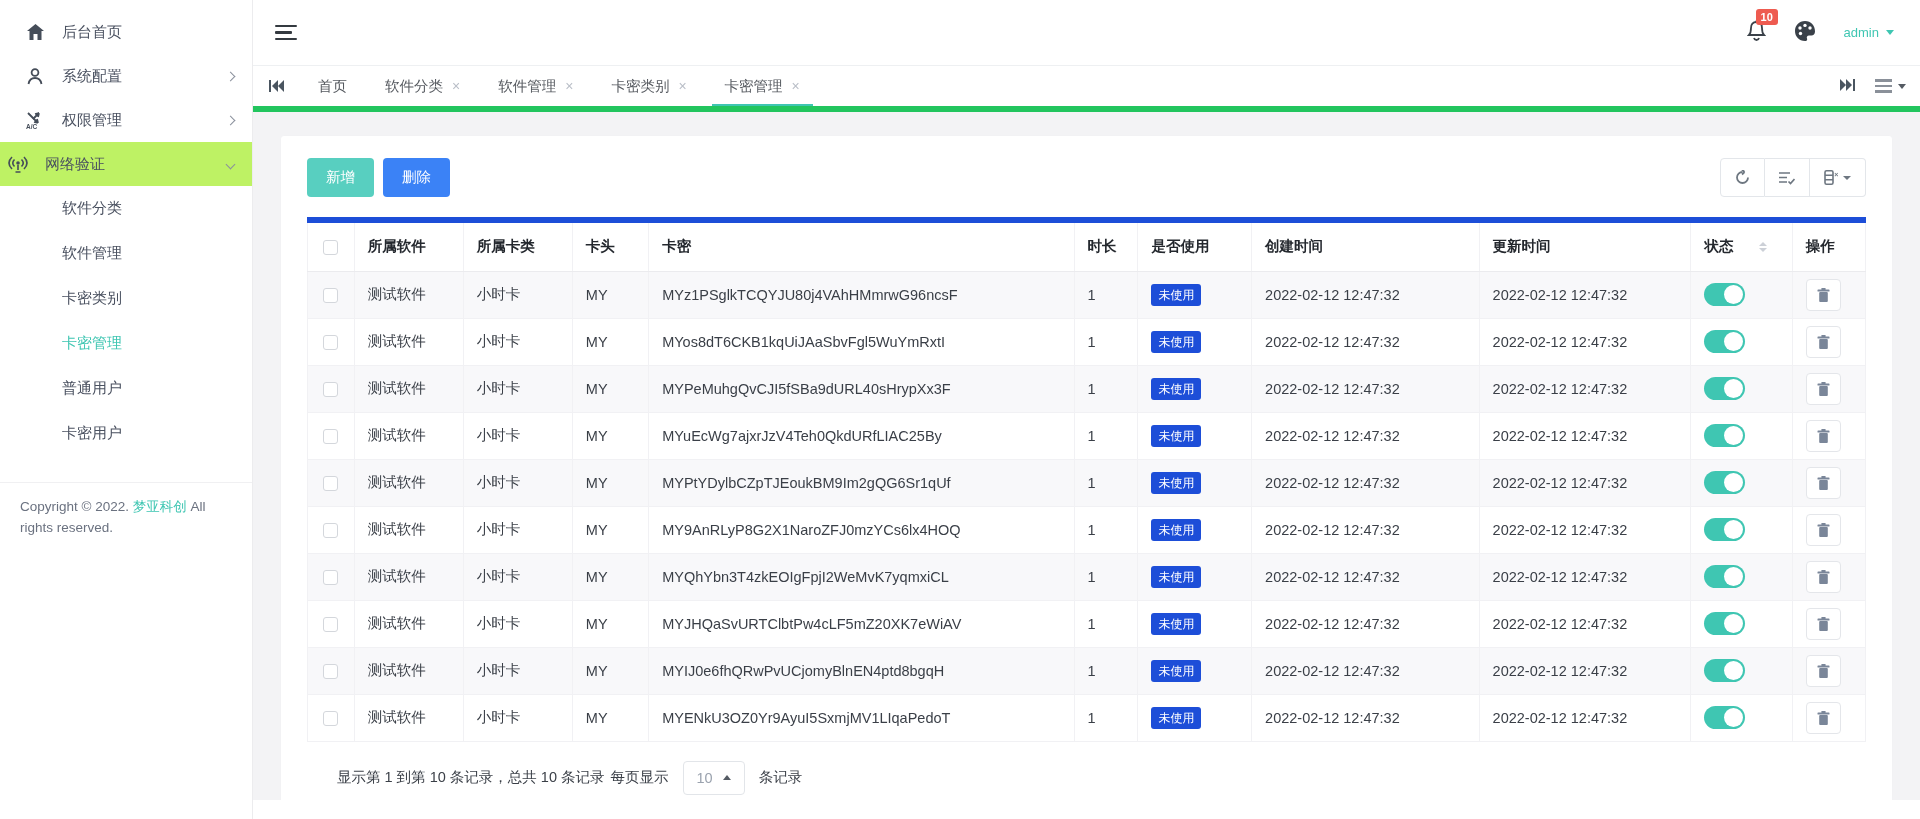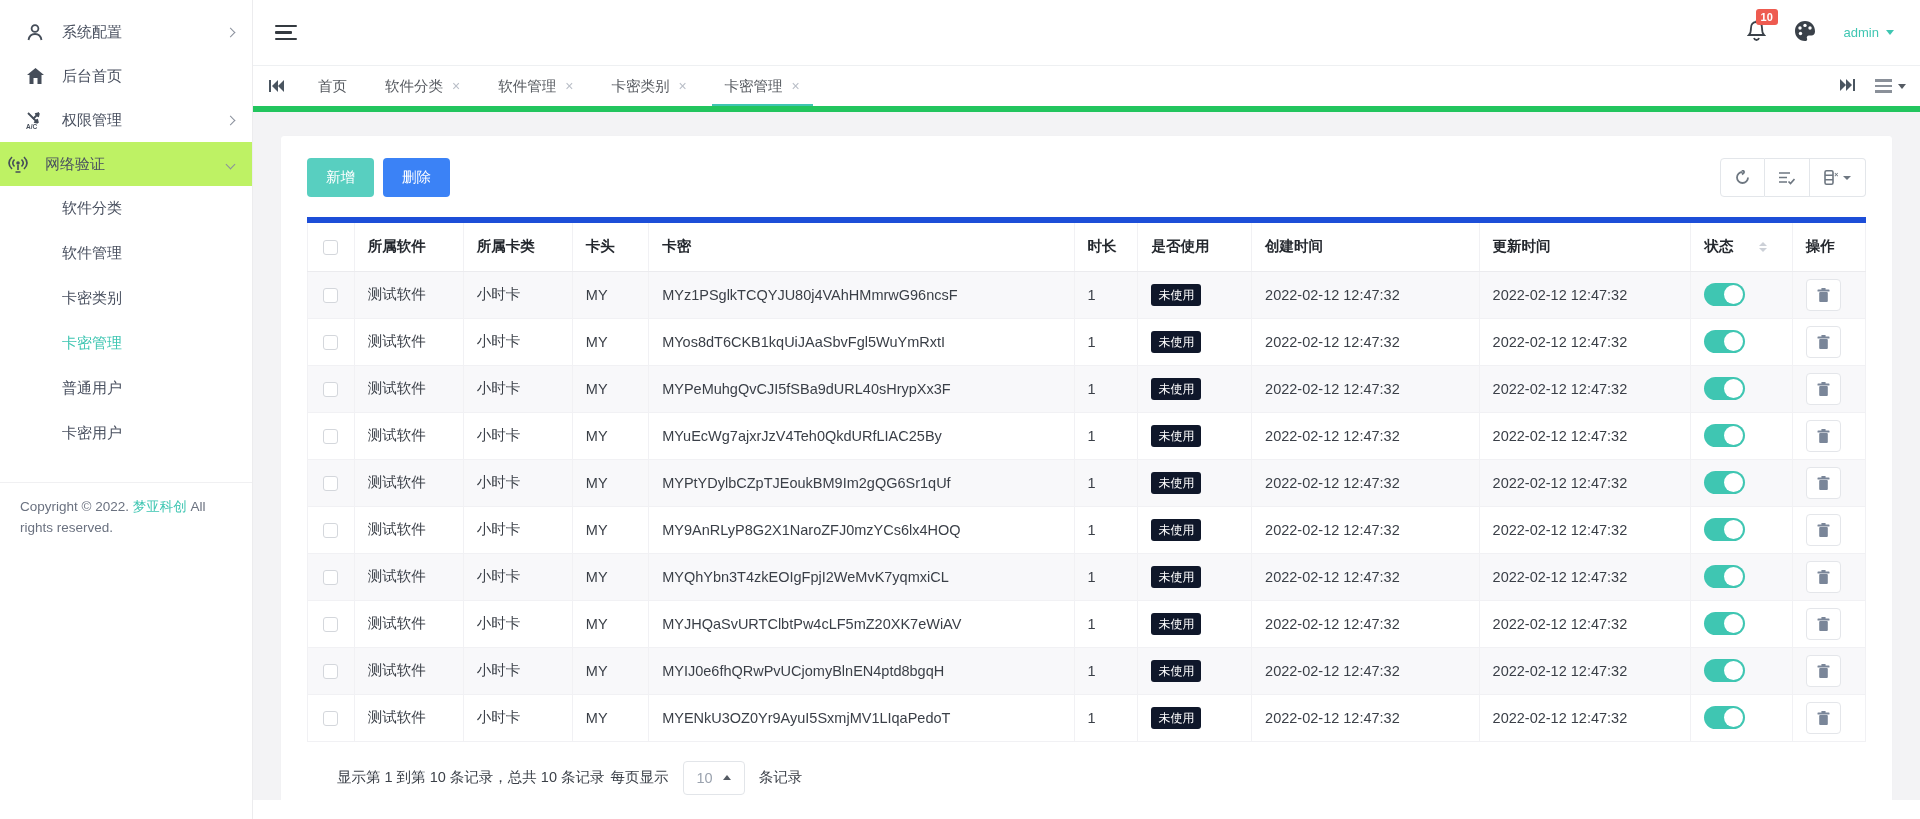--- a/index.html
+++ b/index.html
@@ -80,21 +80,21 @@
   th,td { border:1px solid #f1f1f4; padding:0 13px; text-align:left; overflow:hidden; white-space:nowrap; }
   th { height:51px; font-weight:bold; color:#24282e; border-top:6px solid #1d4ed8; border-bottom:1px solid #ebebee; }
   td { height:47px; color:#3a3f47; }
   tbody tr:nth-child(odd) { background:#f8f8fa; }
   .c-check { width:3%; text-align:center; padding:0 6px; }
   .c-soft { width:7%; } .c-type { width:7%; } .c-pre { width:4.9%; } .c-key { width:27.3%; }
   .c-dur { width:4.1%; } .c-used { width:7.3%; } .c-crt { width:14.6%; } .c-upd { width:13.6%; }
   .c-st { width:6.5%; } .c-op { width:4.7%; }
   .checkbox { display:inline-block; width:15px; height:15px; border:1px solid #d4d7dc; border-radius:3px;
     background:#fff; vertical-align:middle; cursor:pointer; }
-  .badge-used { background:#0f172a; color:#fff; font-size:12px; padding:4px 7px; border-radius:3px; }
+  .badge-used { background:#1d4ed8; color:#fff; font-size:12px; padding:4px 7px; border-radius:3px; }
   .sort { display:inline-flex; flex-direction:column; gap:2px; margin-left:26px; vertical-align:middle; cursor:pointer; }
   .sort i { width:0; height:0; border-left:4px solid transparent; border-right:4px solid transparent; }
   .sort .up { border-bottom:4.5px solid #ccd0d7; }
   .sort .dn { border-top:4.5px solid #ccd0d7; }
   .toggle { display:inline-block; width:41px; height:23px; background:#3fc6b2; border-radius:12px;
     position:relative; cursor:pointer; vertical-align:middle; }
   .toggle .knob { position:absolute; right:2px; top:2px; width:19px; height:19px; background:#fff; border-radius:50%; }
   .trash-btn { width:35px; height:32px; background:#fff; border:1px solid #e4e6ea; border-radius:4px;
     display:inline-flex; align-items:center; justify-content:center; cursor:pointer; }
 
@@ -109,35 +109,35 @@
 </head>
 <body>
 
 <div class="app">
 
   <aside class="sidebar">
 
     <nav class="menu">
       <div class="mi">
         <span class="ico">
+          <svg width="17" height="16" viewBox="0 0 17 16">
+              <path d="M8.5 0 L17 7 H14.5 V16 H10.5 V10 H6.5 V16 H2.5 V7 H0 Z" fill="#454d59"></path>
+            </svg>
+        </span>
+        <span>后台首页</span>
+      </div>
+      <div class="mi">
+        <span class="ico">
           <svg width="16" height="17" viewBox="0 0 16 17">
               <circle cx="8" cy="4.5" r="3.4" fill="none" stroke="#454d59" stroke-width="1.8"></circle>
               <path d="M1.5 16 q1 -6 6.5 -6 q5.5 0 6.5 6" fill="none" stroke="#454d59" stroke-width="1.8"></path>
             </svg>
         </span>
         <span>系统配置</span>
         <span class="chev right"></span>
-      </div>
-      <div class="mi">
-        <span class="ico">
-          <svg width="17" height="16" viewBox="0 0 17 16">
-              <path d="M8.5 0 L17 7 H14.5 V16 H10.5 V10 H6.5 V16 H2.5 V7 H0 Z" fill="#454d59"></path>
-            </svg>
-        </span>
-        <span>后台首页</span>
       </div>
       <div class="mi">
         <span class="ico">
           <svg width="18" height="18" viewBox="0 0 18 18">
             <path d="M2 2 L12 12 M12 12 l-4 -1 m4 1 l-1 -4" stroke="#454d59" stroke-width="1.8" fill="none"></path>
             <path d="M13 2 L7 8 M13 2 l-4 1 m4 -1 l-1 4" stroke="#454d59" stroke-width="1.8" fill="none"></path>
             <text x="0" y="17.5" font-size="6.5" font-weight="bold" fill="#454d59">A/C</text>
           </svg>
         </span>
         <span>权限管理</span>

